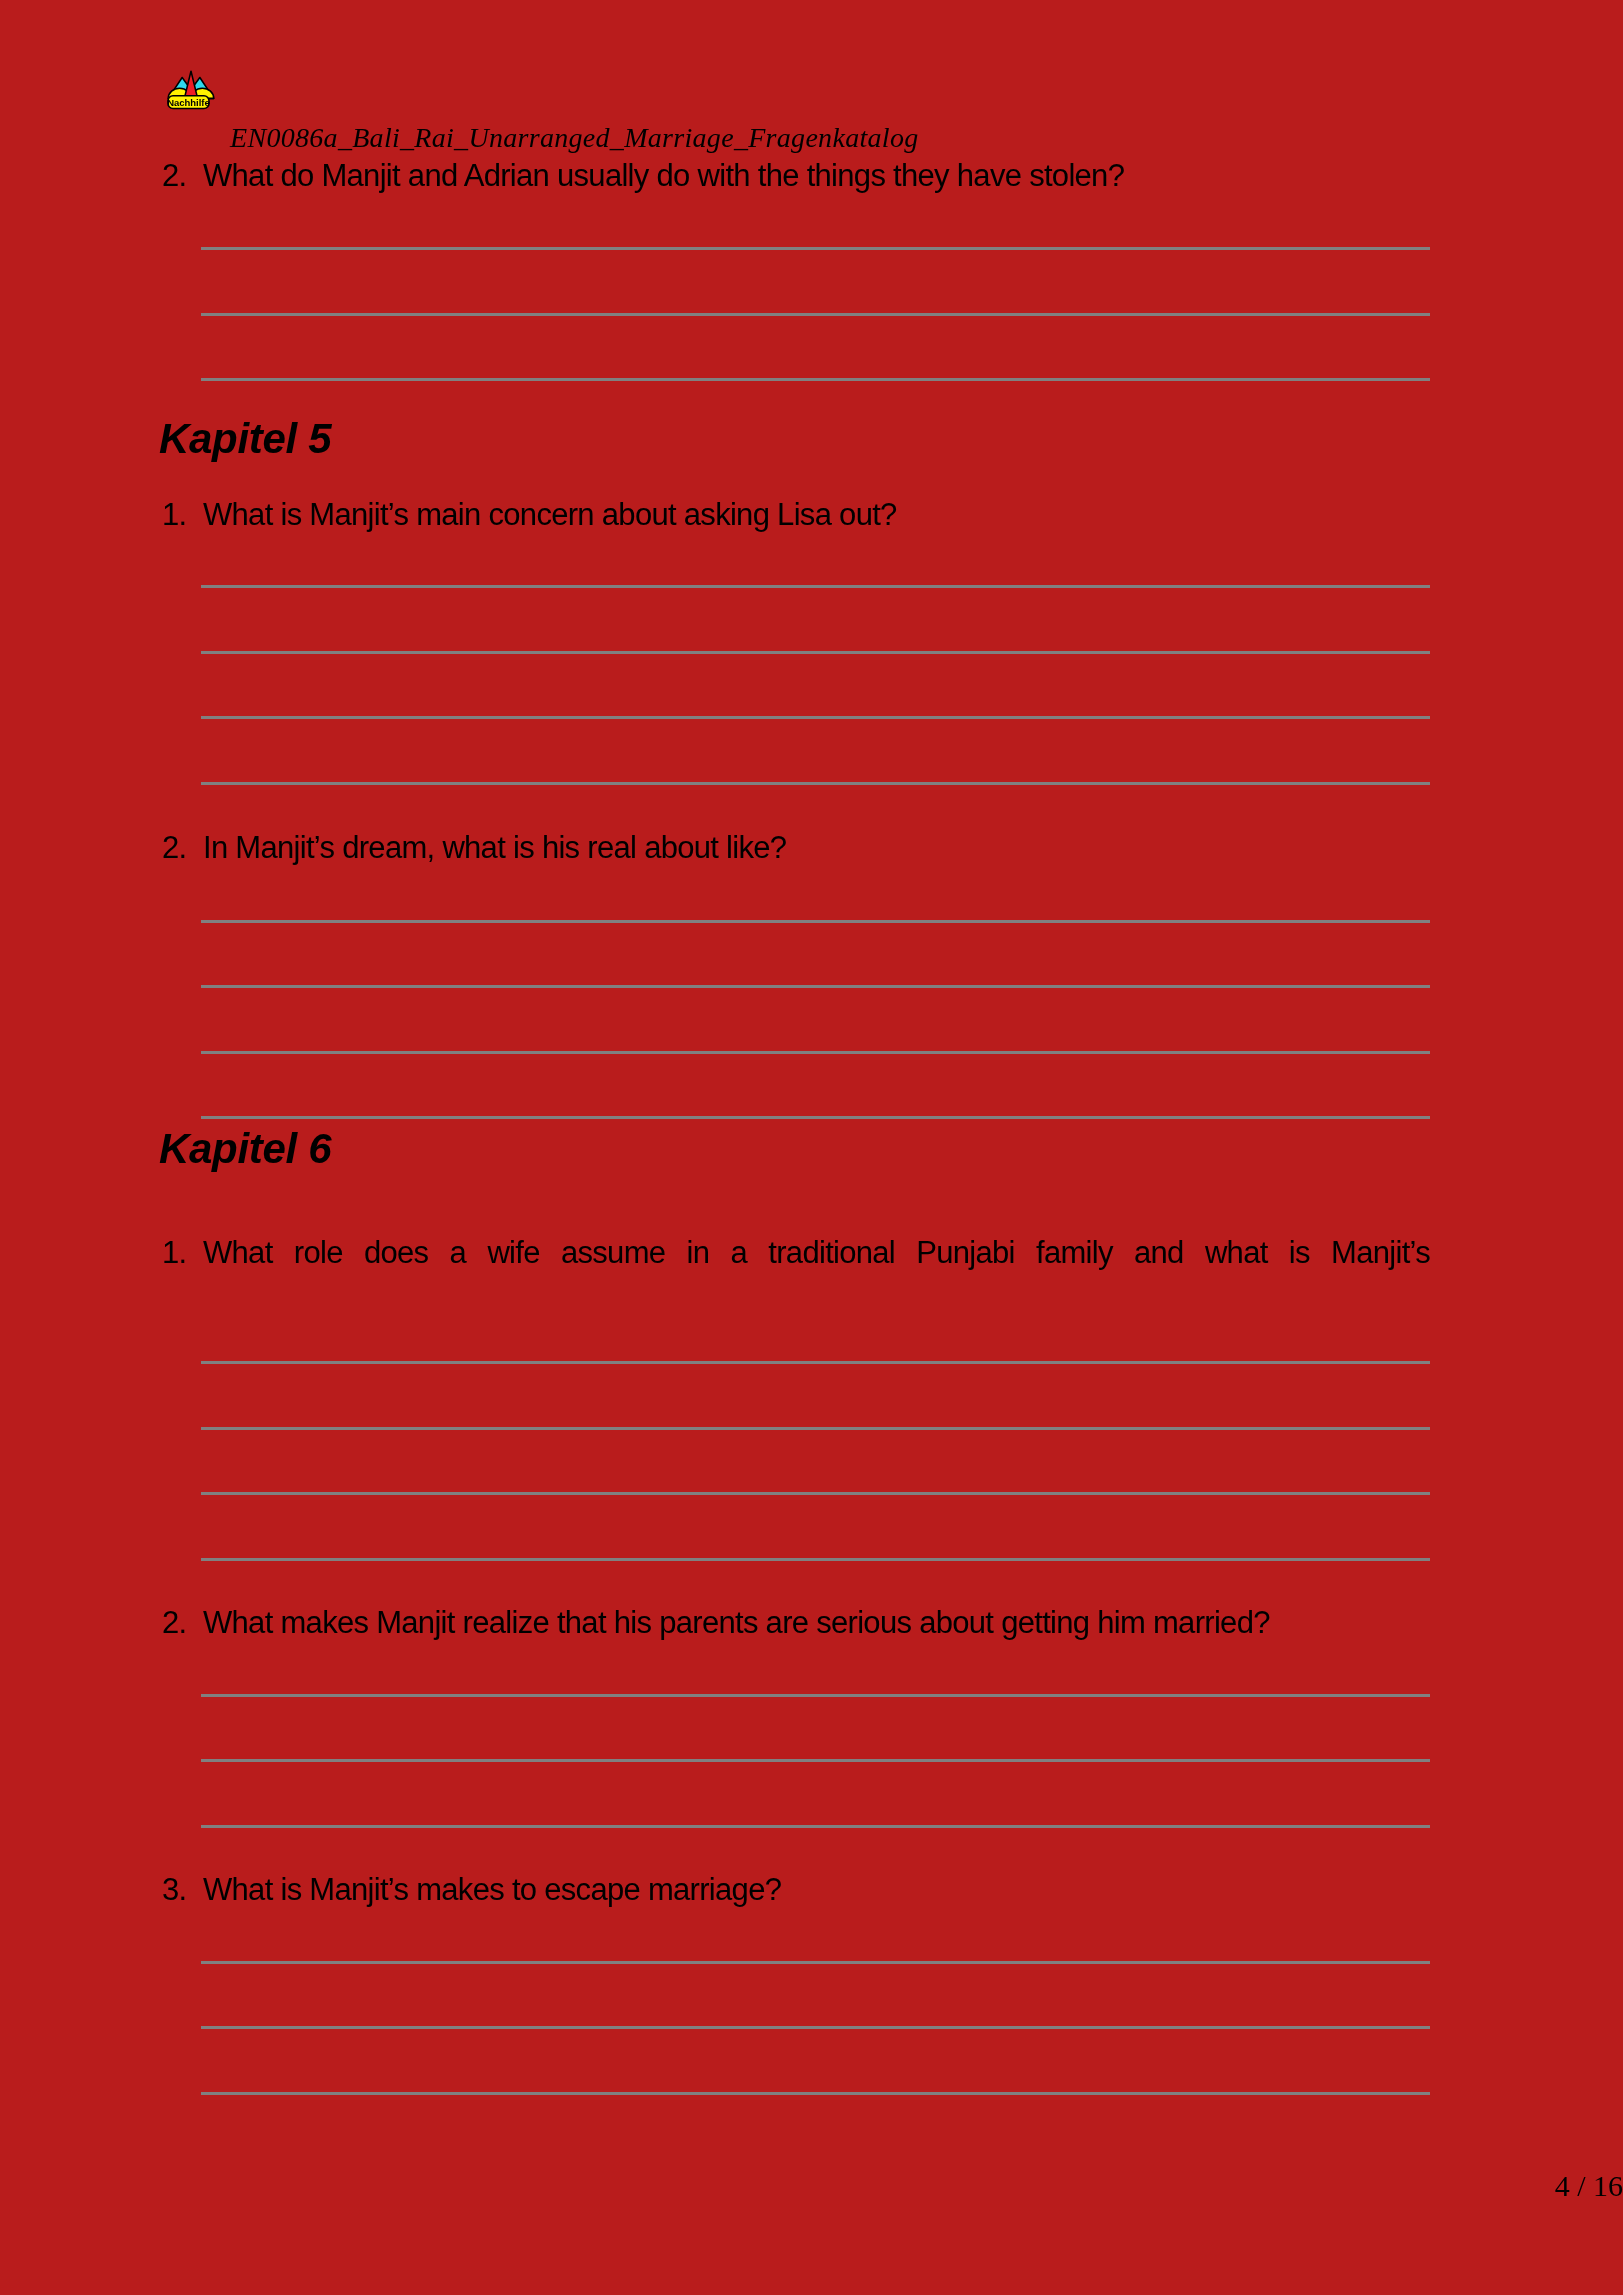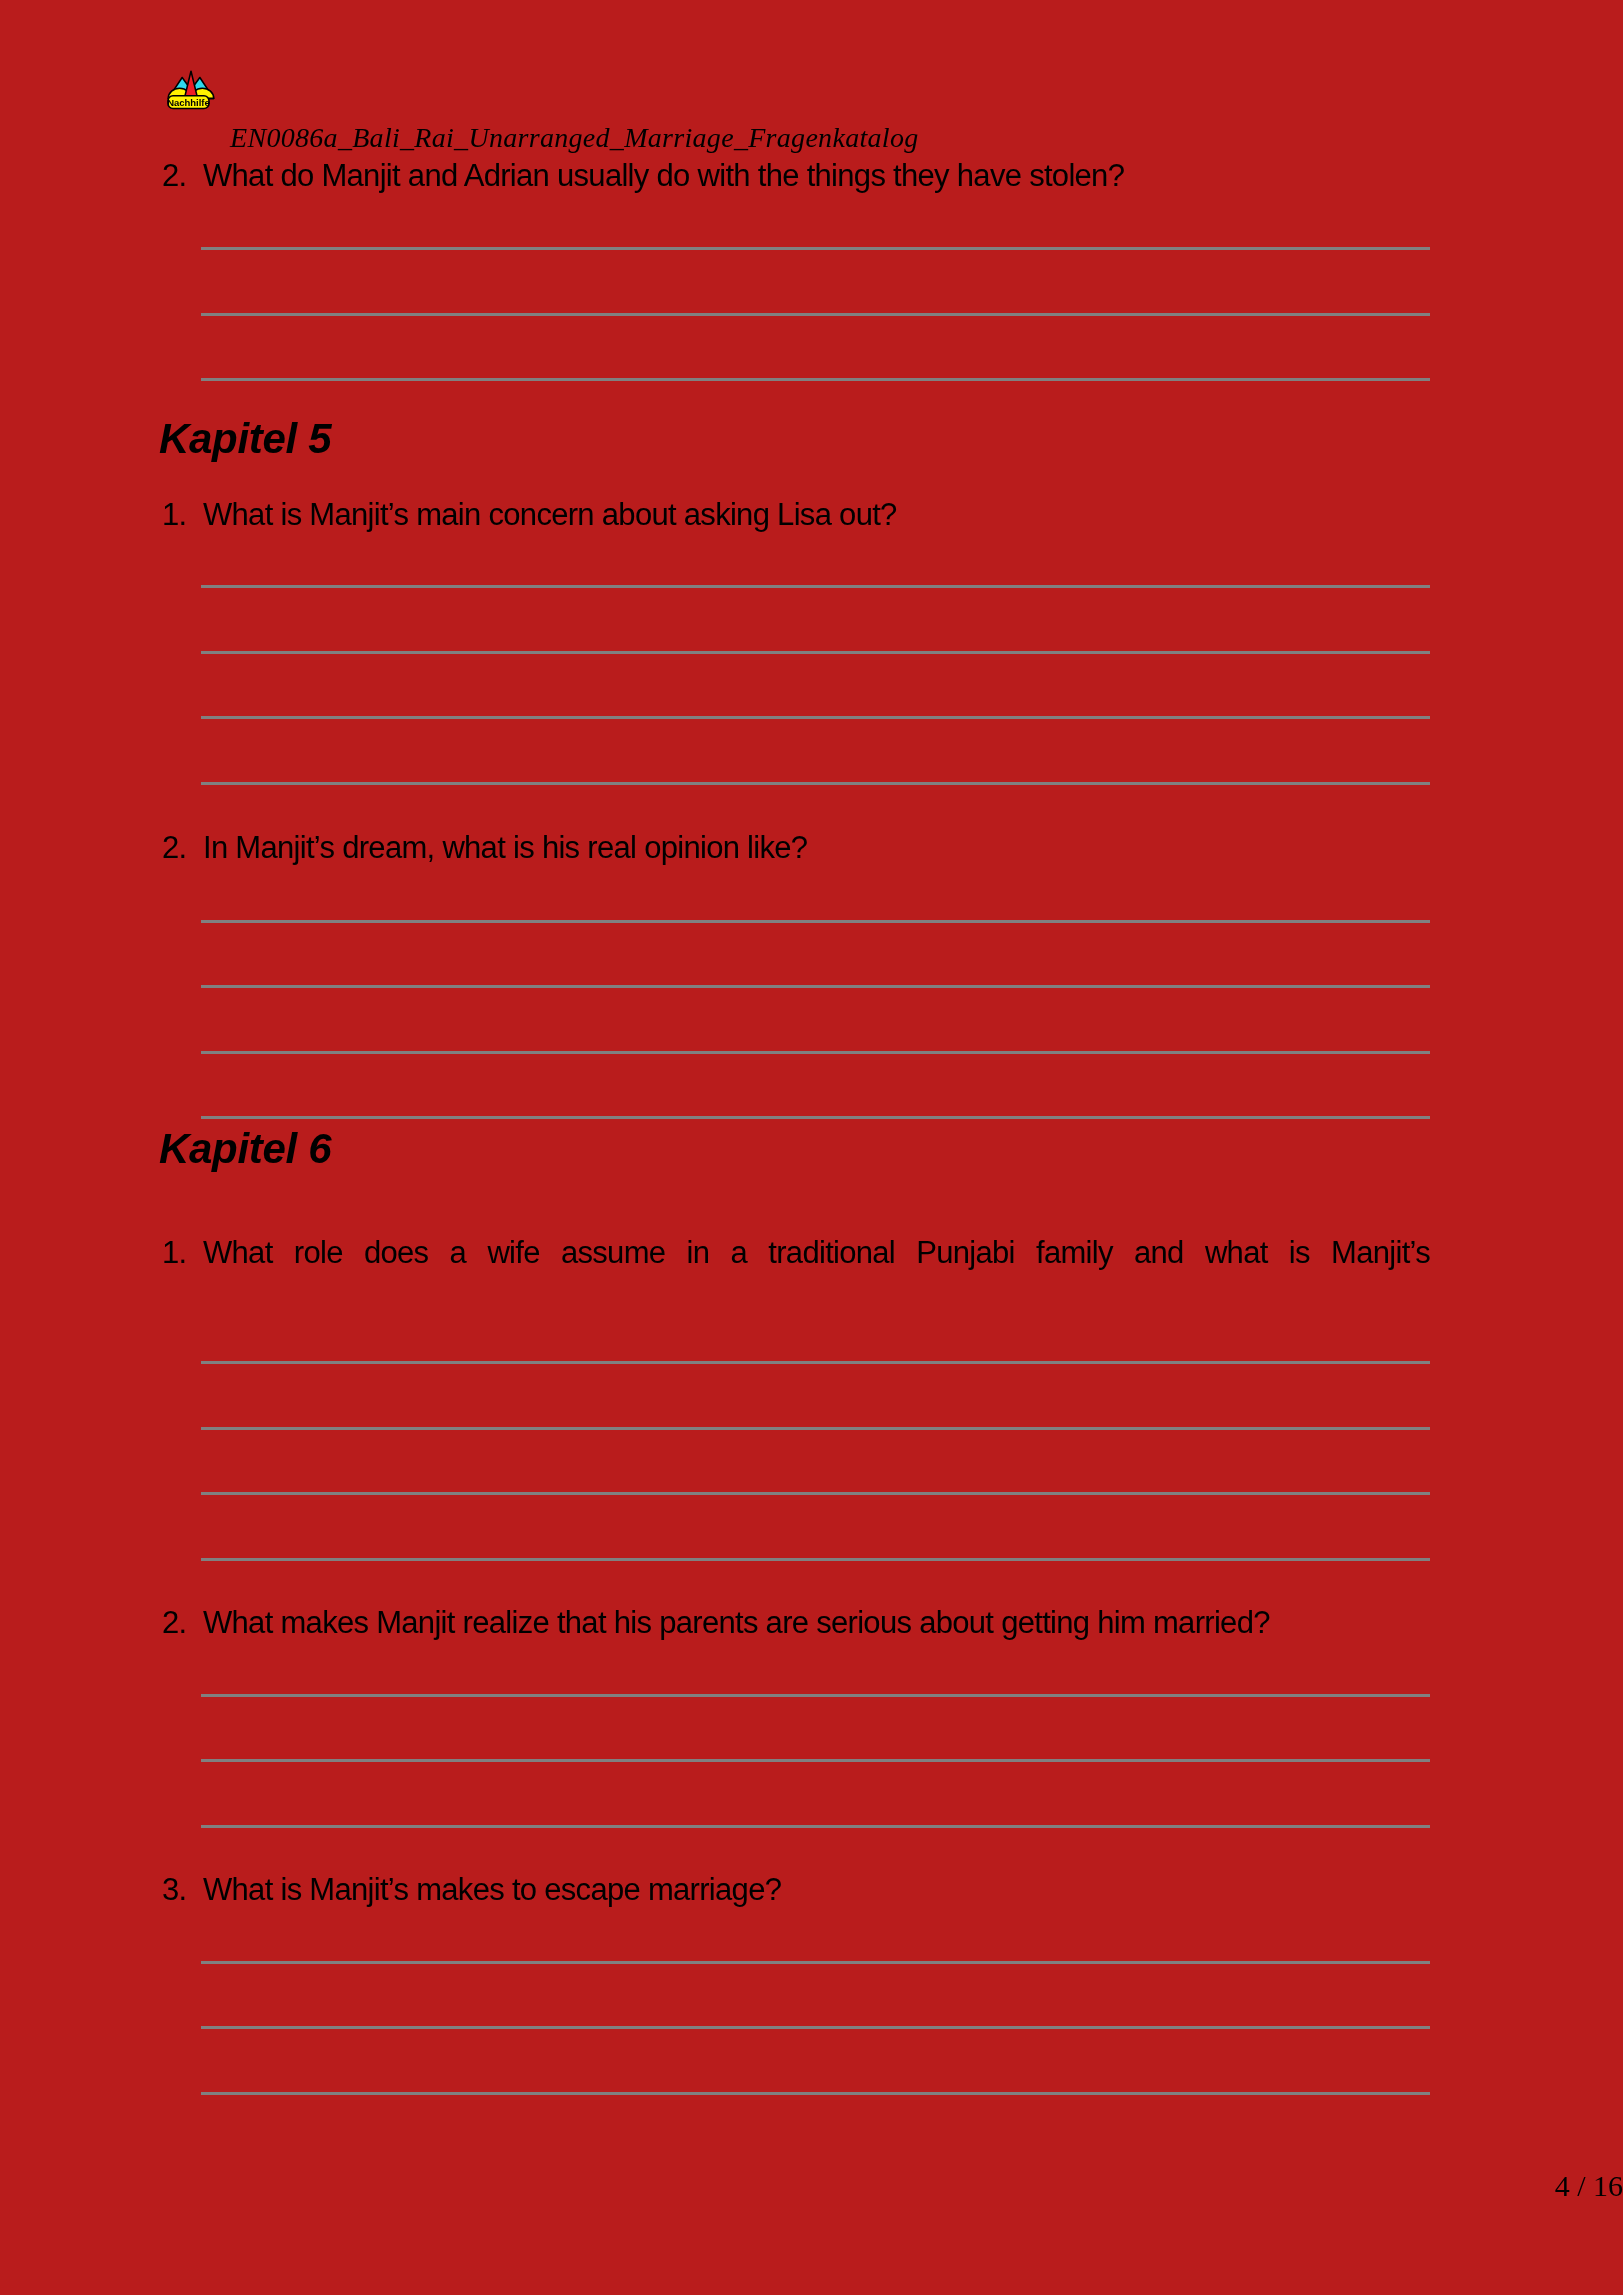--- a/index.html
+++ b/index.html
@@ -65,21 +65,21 @@
     <span class="qnum">1.</span>
     <span class="qtext">What is Manjit’s main concern about asking Lisa out?</span>
   </div>
   <div class="ans" style="top:585px"></div>
   <div class="ans" style="top:651px"></div>
   <div class="ans" style="top:716px"></div>
   <div class="ans" style="top:782px"></div>
 
   <div class="q" style="top:827px">
     <span class="qnum">2.</span>
-    <span class="qtext">In Manjit’s dream, what is his real opinion like?</span>
+    <span class="qtext">In Manjit’s dream, what is his real about like?</span>
   </div>
   <div class="ans" style="top:920px"></div>
   <div class="ans" style="top:985px"></div>
   <div class="ans" style="top:1051px"></div>
   <div class="ans" style="top:1116px"></div>
 
   <div class="kap" style="top:1130px">Kapitel 6</div>
 
   <div class="q" style="top:1232px">
     <span class="qnum">1.</span>

